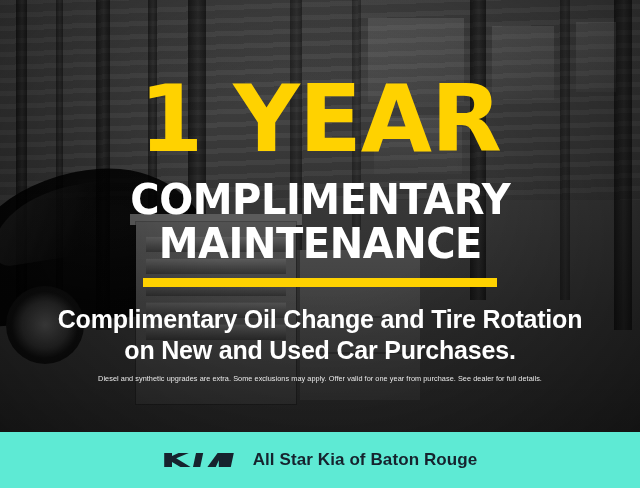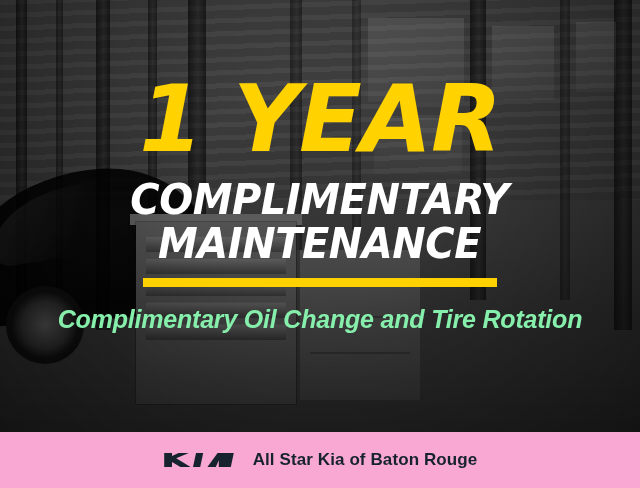--- a/index.html
+++ b/index.html
@@ -148,21 +148,20 @@
     mix-blend-mode: saturation;
   }
 
   
   .content {
     position: absolute;
     inset: 0 0 56px 0;
     display: flex;
     flex-direction: column;
     align-items: center;
-    font-style: italic;
   }
 
   .headline {
     margin-top: 78px;
     font-size: 92px;
     line-height: .92;
     font-weight: bold;
     letter-spacing: -1px;
     color: #FFD200;
     font-family: "DejaVu Sans", sans-serif;
@@ -187,21 +186,21 @@
     width: 354px;
     height: 9px;
     background: #FFD200;
   }
 
   .tagline {
     margin-top: 17px;
     font-size: 25px;
     line-height: 1.25;
     font-weight: bold;
-    color: #86efac;
+    color: #ffffff;
     text-align: center;
     letter-spacing: -0.2px;
   }
 
   .disclaimer {
     position: absolute;
     left: 14px;
     right: 14px;
     top: 374px;
     font-size: 7.3px;
@@ -210,21 +209,21 @@
     text-align: center;
     letter-spacing: .06px;
   }
   .disclaimer div { white-space: nowrap; }
 
   
   .footer {
     position: absolute;
     left: 0; right: 0; bottom: 0;
     height: 56px;
-    background: #f9a8d4;
+    background: #5eead4;
     display: flex;
     align-items: center;
     justify-content: center;
     gap: 18px;
   }
   .kia-logo { display: block; }
   .dealer-name {
     font-size: 17px;
     font-weight: bold;
     color: #16232e;
@@ -284,24 +283,26 @@
 
     <div class="subhead">
       <div>COMPLIMENTARY</div>
       <div>MAINTENANCE</div>
     </div>
 
     <div class="rule"></div>
 
     <div class="tagline">
       <div>Complimentary Oil Change and Tire Rotation</div>
+      <div>on New and Used Car Purchases.</div>
     </div>
   </div>
 
   <div class="disclaimer">
+    <div>Diesel and synthetic upgrades are extra. Some exclusions may apply. Offer valid for one year from purchase. See dealer for full details.</div>
   </div>
 
   <div class="footer">
     <span>
       <svg class="kia-logo" width="72" height="24" viewBox="0 0 240 78" aria-hidden="true">
         <g fill="#16232E">
 
           <path d="M4 16 L4 62 L30 62 L30 46 L58 62 L92 62 L44 33 L86 16 L52 16 L30 26 L30 16 Z"></path>
 
           <path d="M100 62 L124 62 L134 16 L110 16 Z"></path>

